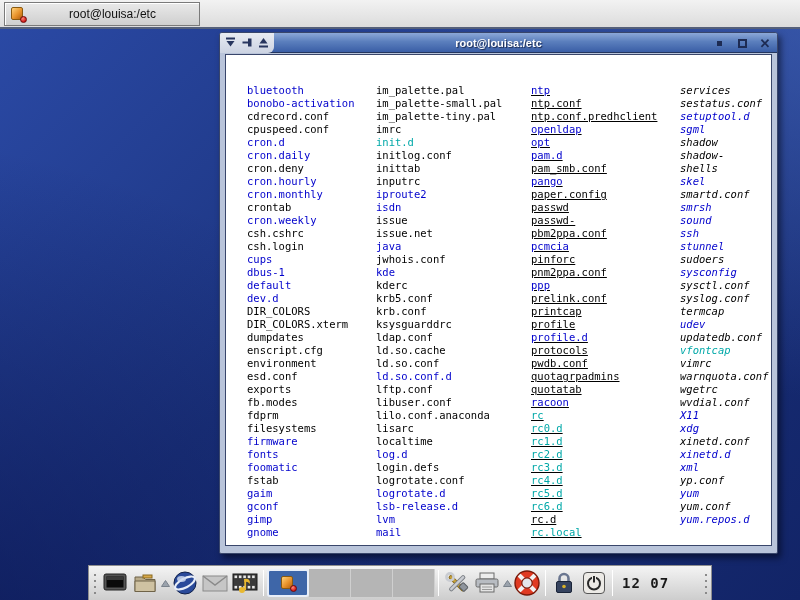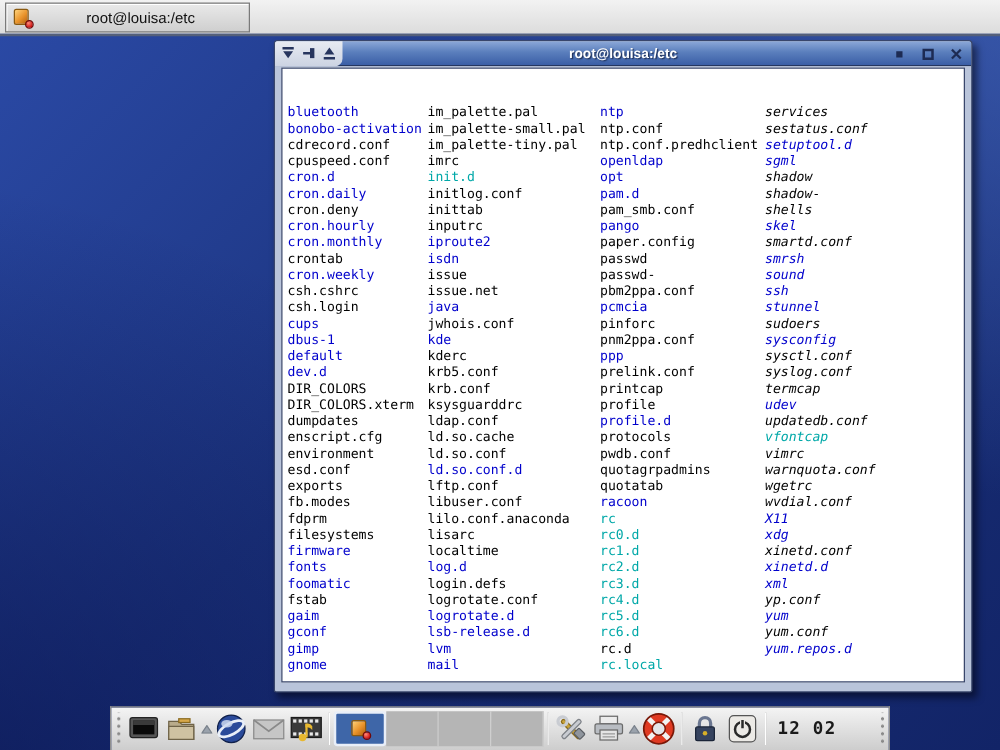--- a/index.html
+++ b/index.html
@@ -42,22 +42,22 @@
   .wb { width:14px; height:14px; display:flex; align-items:center; justify-content:center; cursor:pointer; }
   .wb-min-glyph { width:5px; height:5px; background:#1d2b53; }
   .wb-max-glyph { width:9px; height:9px; border:2px solid #1d2b53; }
   .wb-close-glyph { font-size:13px; font-weight:bold; color:#1d2b53; line-height:13px; }
 
   .term-frame { position:absolute; left:5px; top:21px; right:5px; bottom:7px;
     background:#fff; border:1px solid #39466b; }
   .term { position:absolute; inset:0; padding:3px 0 0 4px; overflow:hidden;
     font-family:"DejaVu Sans Mono", monospace; font-size:10.5px; line-height:13px; white-space:pre; }
   .listing { display:flex; align-items:flex-start; }
-  .col { flex:none; }
-  .col.c0 { width:112px; } .col.c1 { width:138px; } .col.c2 { width:132px; } .col.c3 { width:145px;font-style:italic; }
+  .col { flex:none;margin-left:17px; }
+  .col.c0 { width:112px; } .col.c1 { width:138px; } .col.c2 { width:132px;text-decoration:underline; } .col.c3 { width:145px;font-style:italic; }
   .ln { height:13px; }
   .fk { color:#000000; } .fb { color:#0000cc; } .fc { color:#00a8a8; }
 
   
   .panel { position:absolute; left:88px; top:565px; width:624px; height:35px;
     background:linear-gradient(#f4f4f4,#cdcdcd); border:1px solid #8f8f8f; border-bottom:none;
     display:flex; align-items:center; }
   .handle { width:7px; height:27px; margin:0 2px;
     background-image:radial-gradient(circle 1px, #8a8a8a 1px, transparent 1.5px);
     background-size:4px 6px; background-position:2px 2px; background-repeat:repeat-y; }
@@ -254,18 +254,18 @@
       <svg width="24" height="24" viewBox="0 0 24 24">
         <rect x="1.5" y="1.5" width="21" height="21" rx="3.5" fill="#eceae6" stroke="#555"></rect>
         <circle cx="12" cy="12.5" r="6" fill="none" stroke="#2a2a2a" stroke-width="2"></circle>
         <line x1="12" y1="4.5" x2="12" y2="11" stroke="#eceae6" stroke-width="4"></line>
         <line x1="12" y1="5" x2="12" y2="11.5" stroke="#2a2a2a" stroke-width="2"></line>
       </svg>
     </div>
 
     <div class="sep"></div>
 
-    <div class="clock">12 02</div>
+    <div class="clock">12 07</div>
 
     <div class="handle" style="margin-left:auto"></div>
   </div>
 
 </div>
 
 </body></html>

